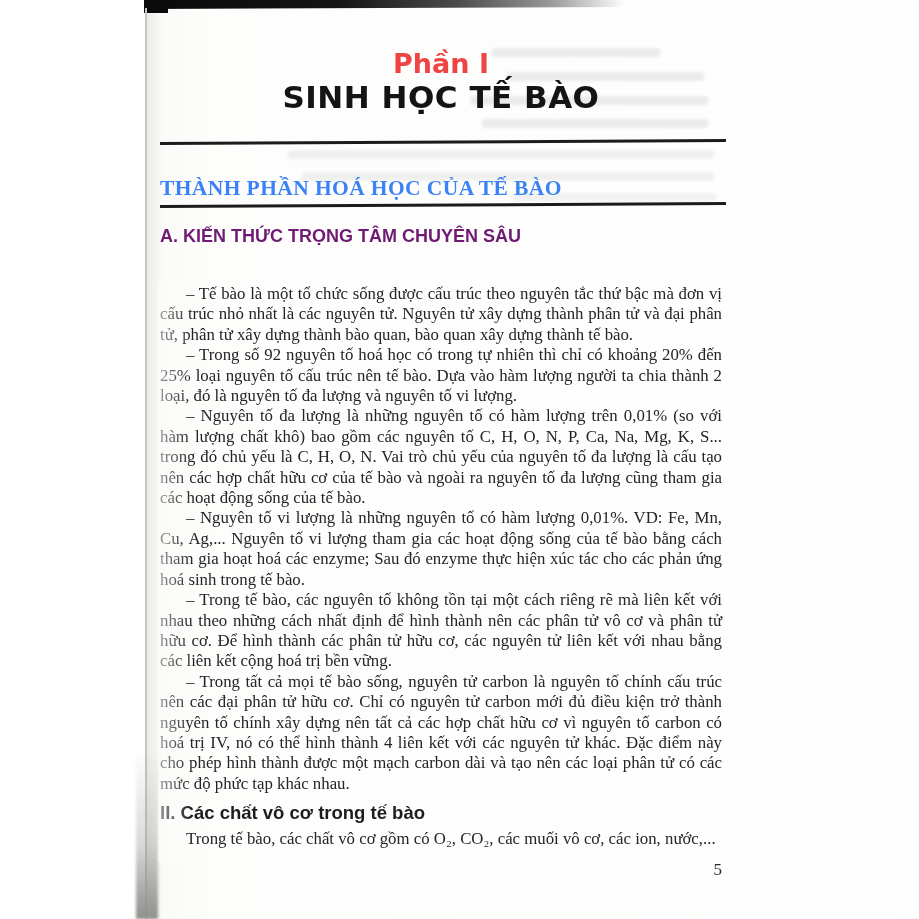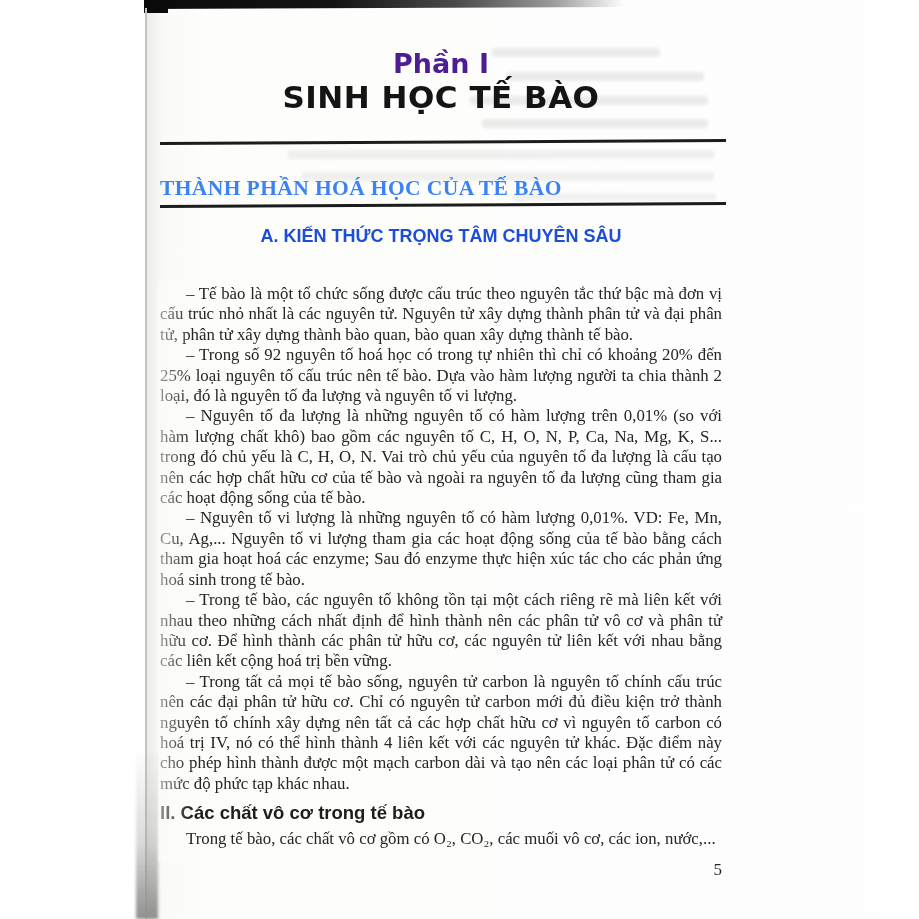--- a/index.html
+++ b/index.html
@@ -17,32 +17,32 @@
   .edge-line{position:absolute;left:145px;top:8px;width:2px;height:911px;background:#c5c5c3;}
   
   .corner-shadow{position:absolute;left:136px;top:748px;width:22px;height:171px;
                  background:linear-gradient(to bottom,rgba(150,150,148,0) 0%,rgba(150,150,148,0.35) 55%,#8f8f8d 100%);
                  filter:blur(1.5px);}
   
   .bleed{position:absolute;background:#8d8d8b;opacity:0.16;filter:blur(1.6px);border-radius:3px;}
   
   .col{position:absolute;left:160px;width:562px;}
   .part-label{top:48px;text-align:center;font-family:"DejaVu Sans","Liberation Sans",sans-serif;
-              font-weight:bold;font-size:27px;color:#4c1d95;letter-spacing:0px;}
+              font-weight:bold;font-size:27px;color:#ef4444;letter-spacing:0px;}
   .part-title{top:79px;text-align:center;font-family:"DejaVu Sans","Liberation Sans",sans-serif;
               font-weight:bold;font-size:31px;color:#141414;letter-spacing:0.5px;}
   .rule{position:absolute;left:160px;width:566px;height:3px;background:#1c1c1c;
         transform:rotate(-0.3deg);transform-origin:left top;}
   .rule1{top:142px;}
   .rule2{top:205px;}
   .chapter-label{top:150px;left:172px;width:550px;font-weight:bold;font-style:italic;
                  font-size:21px;color:#1d1d1d;}
   .chapter-title{top:176px;font-weight:bold;font-size:21.5px;color:#3b82f6;letter-spacing:0.4px;}
   .heading-a{top:226px;font-family:"Liberation Sans","DejaVu Sans",sans-serif;font-weight:bold;
-             font-size:18px;color:#1d4ed8;text-align:center;}
+             font-size:18px;color:#701a75;}
   .heading-sub{font-family:"Liberation Sans","DejaVu Sans",sans-serif;font-weight:bold;
                font-size:18.5px;color:#1d1d1d;}
   .heading-i{top:258px;}
   .body-flow{top:284px;font-size:16.8px;line-height:20.4px;text-align:justify;color:#242424;}
   .para{margin:0;text-indent:26px;}
   .heading-ii{margin:9px 0 5px 0;text-indent:0;}
   .page-number{top:860px;text-align:right;font-size:17px;color:#2a2a2a;}
   
   .left-fade{position:absolute;left:158px;top:282px;width:34px;height:580px;pointer-events:none;
              background:linear-gradient(to right,rgba(253,253,252,0.55),rgba(253,253,252,0));}

